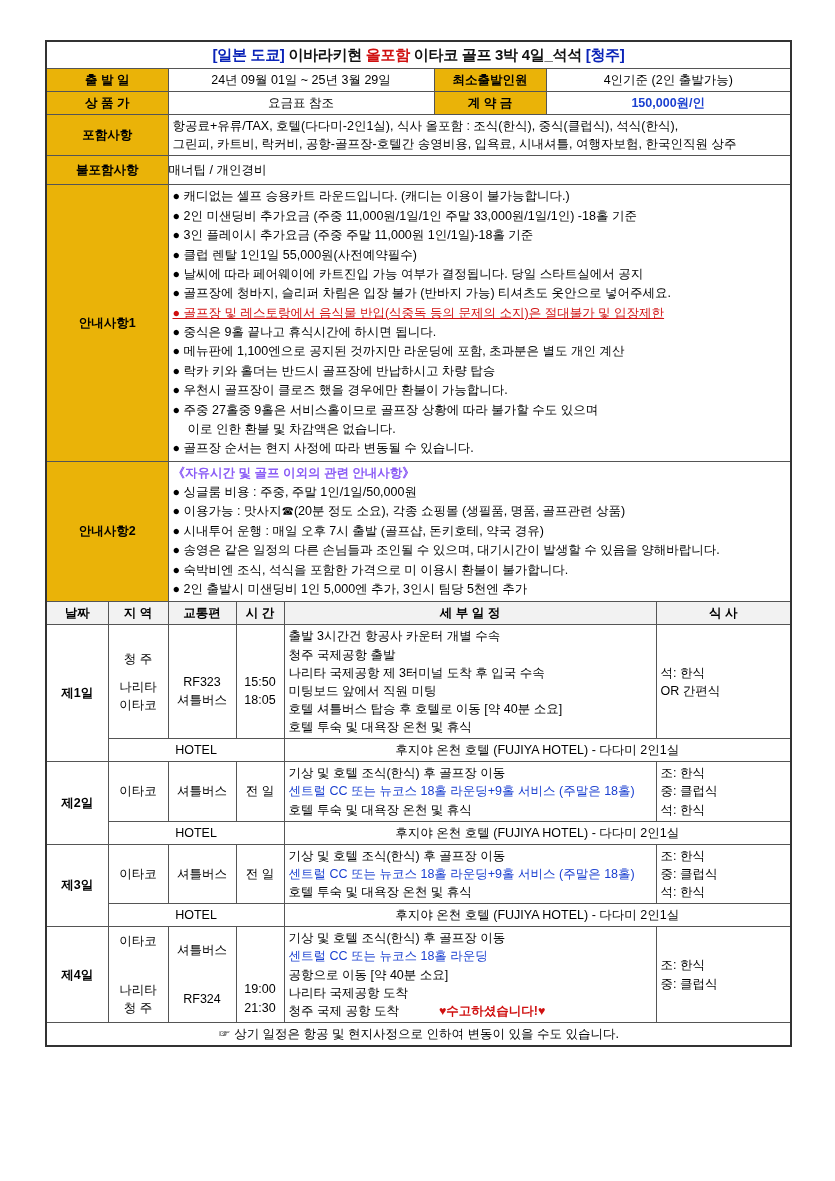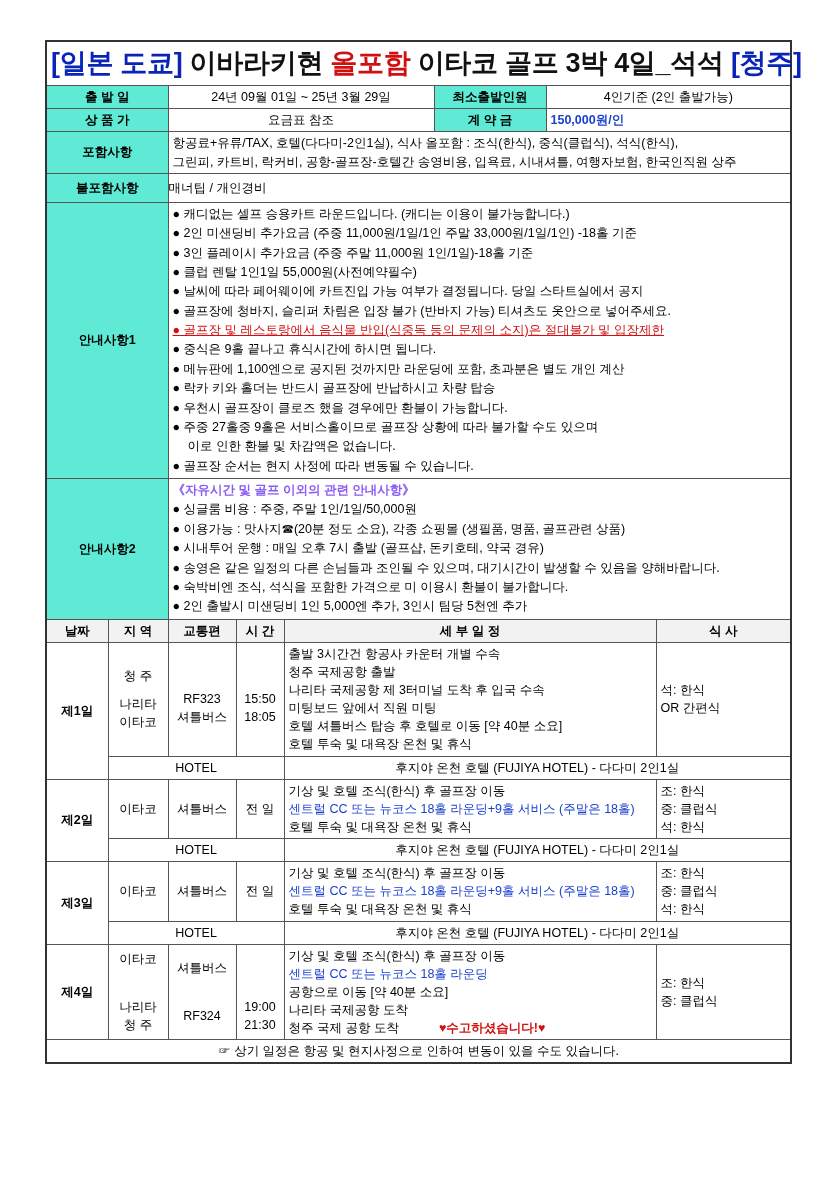--- a/index.html
+++ b/index.html
@@ -34,47 +34,47 @@
   }
   .outer {
     border: 2px solid #333333;
   }
   
   .title-cell {
     text-align: center;
     padding: 10px 4px 12px 4px;
   }
   .title {
-    font-size: 27px;
+    font-size: 15px;
     font-weight: bold;
     letter-spacing: -0.3px;
     white-space: nowrap;
   }
   .t-blue { color: #0a23b8; }
   .t-red  { color: #d01010; }
   .t-blk  { color: #111111; }
 
   .hdr {
-    background: #5eead4;
+    background: #eab308;
     text-align: center;
     font-weight: bold;
     font-size: 12.5px;
   }
   .ctr { text-align: center; }
   .lft { text-align: left; }
   .blue { color: #1a3fd0; }
   .red  { color: #d01010; }
   .redline {
     color: #d01010;
     text-decoration: underline;
   }
   .price {
     color: #1a3fd0;
     font-weight: bold;
-    text-align: left;
+    text-align: center;
   }
   .bullets {
     padding: 5px 6px 6px 8px;
   }
   .bullets div {
     white-space: nowrap;
     line-height: 1.55;
     font-size: 12.5px;
   }
   .bullets div.ind {

